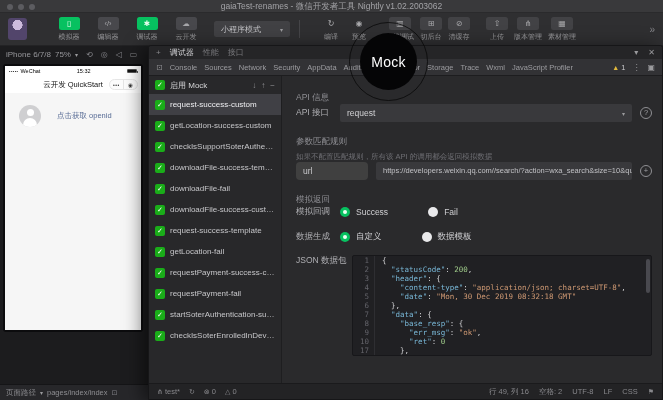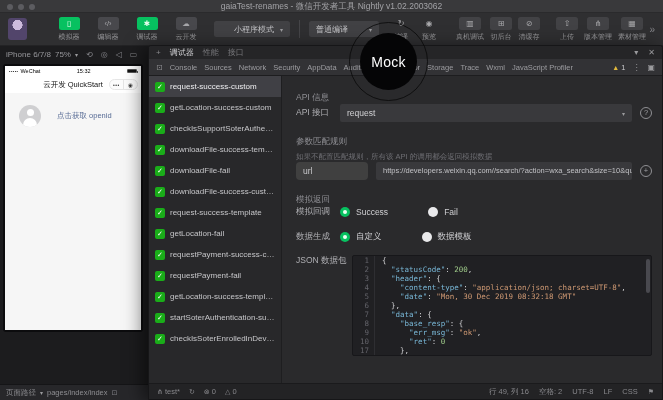--- a/index.html
+++ b/index.html
@@ -15,21 +15,21 @@
 
   
   .toolbar { position:absolute; left:0; top:13px; width:663px; height:33px; background:#2f2f31; display:flex; align-items:center; padding:0 8px; border-bottom:1px solid #232325; }
   .avatar { width:19px; height:22px; border-radius:3px; background:radial-gradient(circle at 50% 32%, #cdbbdc 0 28%, #52456b 29% 100%); flex:0 0 auto; }
   .modes { display:flex; gap:7px; margin-left:26px; }
   .mode-btn { display:flex; flex-direction:column; align-items:center; width:32px; }
   .mode-btn .m-ic { width:21px; height:13px; border-radius:2.5px; background:#48484c; color:#a6a6aa; font-size:7.5px; display:flex; align-items:center; justify-content:center; }
   .mode-btn.active .m-ic { background:#07c160; color:#eafff1; }
   .mode-btn .m-lb { font-size:7px; color:#98989b; margin-top:2px; white-space:nowrap; }
   .tb-select { height:16px; border-radius:2.5px; background:#414144; color:#c3c3c6; font-size:8px; display:flex; align-items:center; gap:6px; padding:0 7px; white-space:nowrap; }
-  .sel-mode { margin-left:12px; width:76px; justify-content:flex-end; }
+  .sel-mode { margin-left:12px; width:76px; justify-content:space-between; }
   .tb-sep { width:1px; height:18px; background:#454548; margin:0 9px; }
   .sel-compile { width:70px; justify-content:space-between; }
   .caret { font-size:6px; color:#9a9a9d; }
   .actions { display:flex; align-items:flex-start; margin-left:8px; }
   .act { display:flex; flex-direction:column; align-items:center; margin:0 3px; }
   .act .a-ic { height:13px; min-width:22px; border-radius:2.5px; display:flex; align-items:center; justify-content:center; font-size:8px; color:#a8a8ab; padding:0 4px; }
   .act.boxed .a-ic { background:#424245; }
   .act.gap { margin-left:13px; }
   .act .a-lb { font-size:7px; color:#98989b; margin-top:2px; white-space:nowrap; }
   .overflow { margin-left:auto; color:#85858a; font-size:10px; }
@@ -163,24 +163,20 @@
         </div>
       </div>
 
     <div class="tb-select sel-mode">
       <span>小程序模式</span>
       <span class="caret">▾</span>
     </div>
 
     <div class="tb-sep"></div>
 
-    <div class="tb-select sel-compile">
-      <span>普通编译</span>
-      <span class="caret">▾</span>
-    </div>
 
     <div class="actions">
 
         <div class="act plain">
           <span class="a-ic">↻</span>
           <span class="a-lb">编译</span>
         </div>
 
         <div class="act plain">
           <span class="a-ic">◉</span>
@@ -312,20 +308,29 @@
       <div class="tab-right">
         <span class="warn-badge"><span>▲</span><span class="wc">1</span></span>
         <span class="kebab">⋮</span>
         <span class="undock">▣</span>
       </div>
     </div>
 
     <div class="dw-body">
 
       <div class="mock-list">
+        <div class="ml-header">
+          <span class="checkbox">✓</span>
+          <span class="ml-title">启用 Mock</span>
+          <div class="ml-tools">
+            <span>↓</span>
+            <span>↑</span>
+            <span>−</span>
+          </div>
+        </div>
         <div class="ml-items">
 
             <div class="ml-item selected">
               <span class="checkbox">✓</span>
               <span class="ml-label">request-success-custom</span>
             </div>
 
             <div class="ml-item">
               <span class="checkbox">✓</span>
               <span class="ml-label">getLocation-success-custom</span>
@@ -364,24 +369,20 @@
             <div class="ml-item">
               <span class="checkbox">✓</span>
               <span class="ml-label">requestPayment-success-custom</span>
             </div>
 
             <div class="ml-item">
               <span class="checkbox">✓</span>
               <span class="ml-label">requestPayment-fail</span>
             </div>
 
-            <div class="ml-item">
-              <span class="checkbox">✓</span>
-              <span class="ml-label">getLocation-success-template</span>
-            </div>
 
             <div class="ml-item">
               <span class="checkbox">✓</span>
               <span class="ml-label">startSoterAuthentication-success</span>
             </div>
 
             <div class="ml-item">
               <span class="checkbox">✓</span>
               <span class="ml-label">checkIsSoterEnrolledInDevice</span>
             </div>

